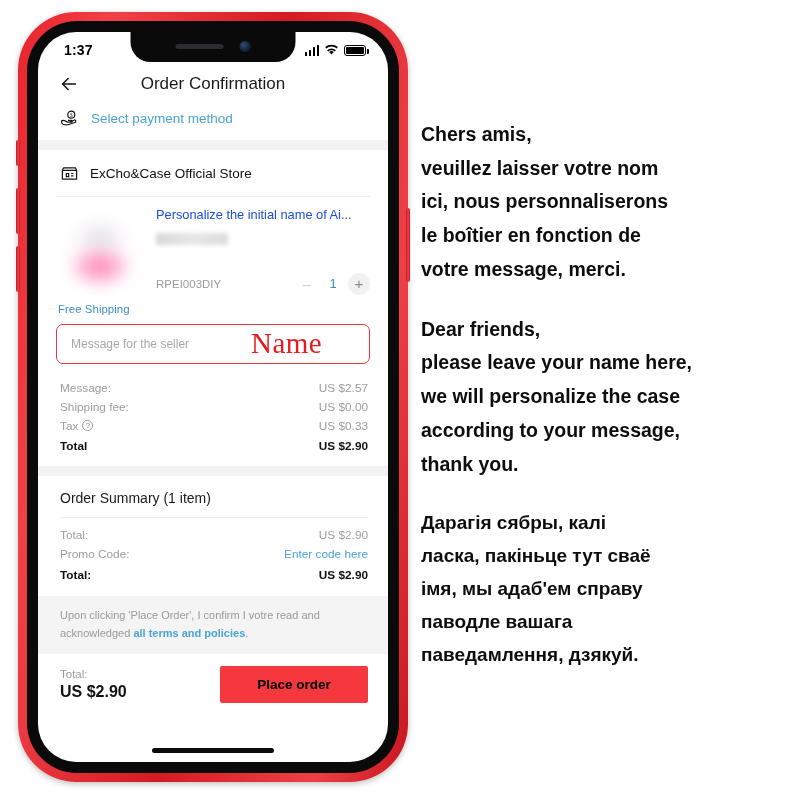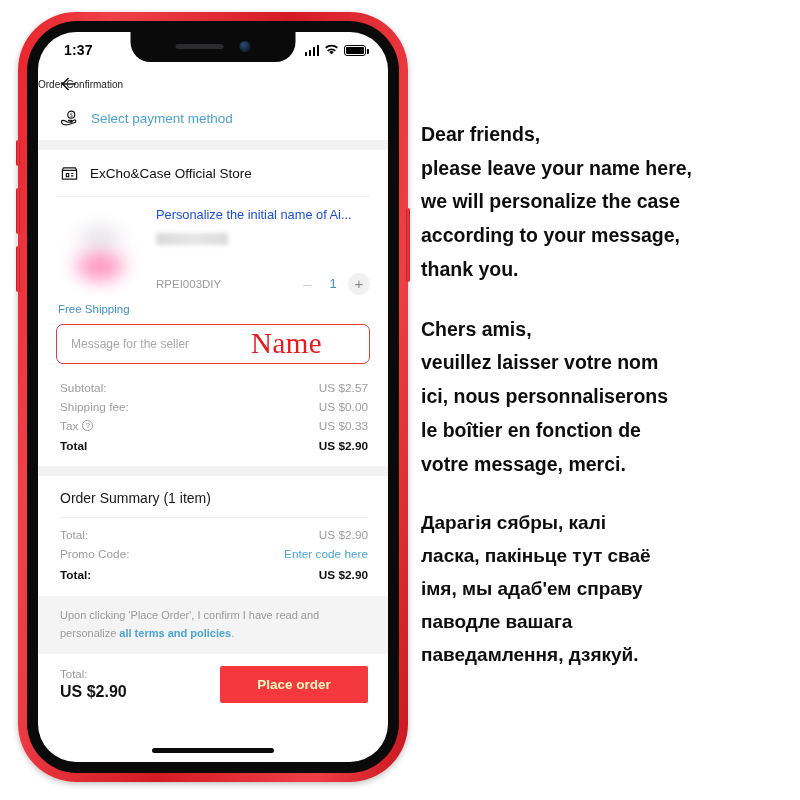--- a/index.html
+++ b/index.html
@@ -117,21 +117,22 @@
   
   .navbar {
     display: flex; align-items: center;
     height: 40px;
     padding: 0 20px;
     position: relative;
   }
   .back-arrow { width: 22px; height: 22px; flex: none; cursor: pointer; }
   .nav-title {
     position: absolute; left: 0; right: 0;
-    font-size: 10px; color: #1a1a1a;
+    text-align: center;
+    font-size: 17px; color: #1a1a1a;
     pointer-events: none;
   }
 
   
   .pay-row {
     display: flex; align-items: center; gap: 11px;
     padding: 4px 20px 12px 22px;
   }
   .pay-link { color: #4aa3d6; font-size: 13.5px; }
 
@@ -256,21 +257,21 @@
 
   
   .checkout {
     display: flex; align-items: center; justify-content: space-between;
     padding: 12px 20px 0 22px;
   }
   .co-left .co-lbl { font-size: 11.5px; color: #9a9a9a; }
   .co-left .co-val { font-size: 16px; color: #111; font-weight: bold; margin-top: 3px; }
   .place-order {
     background: #f5383e;
-    color: #fef9c3;
+    color: #000000;
     font-size: 13.5px;
     font-weight: bold;
     border: none;
     border-radius: 2px;
     width: 148px; height: 37px;
     cursor: pointer;
     font-family: "Liberation Sans", sans-serif;
   }
   .home-ind {
     position: absolute;
@@ -392,21 +393,21 @@
       <div class="free-ship">Free Shipping</div>
 
       <div class="msg-box">
         <span class="msg-ph">Message for the seller</span>
         <span class="msg-name">Name</span>
       </div>
 
       <div class="prices">
         <div class="pr">
           <span class="lbl">
-              <span>Subtotal:</span>
+              <span>Message:</span>
             </span>
           <span>US $2.57</span>
         </div>
         <div class="pr">
           <span class="lbl">
               <span>Shipping fee:</span>
             </span>
           <span>US $0.00</span>
         </div>
         <div class="pr">
@@ -437,53 +438,53 @@
           <span>Promo Code:</span>
           <span class="promo-link">Enter code here</span>
         </div>
         <div class="pr total">
           <span>Total:</span>
           <span>US $2.90</span>
         </div>
       </div>
 
       <div class="terms">
-        <span>Upon clicking 'Place Order', I confirm I have read and personalize </span><a href="#">all terms and policies</a><span>.</span>
+        <span>Upon clicking 'Place Order', I confirm I votre read and acknowledged </span><a href="#">all terms and policies</a><span>.</span>
       </div>
 
       <div class="checkout">
         <div class="co-left">
           <div class="co-lbl">Total:</div>
           <div class="co-val">US $2.90</div>
         </div>
         <button class="place-order">Place order</button>
       </div>
 
       <div class="home-ind"></div>
     </div>
   </div>
 
   <div class="notes">
+
+    <div class="note-block">
+      <div class="note-line">Chers amis,</div>
+      <div class="note-line">veuillez laisser votre nom</div>
+      <div class="note-line">ici, nous personnaliserons</div>
+      <div class="note-line">le boîtier en fonction de</div>
+      <div class="note-line">votre message, merci.</div>
+    </div>
 
     <div class="note-block">
       <div class="note-line">Dear friends,</div>
       <div class="note-line">please leave your name here,</div>
       <div class="note-line">we will personalize the case</div>
       <div class="note-line">according to your message,</div>
       <div class="note-line">thank you.</div>
     </div>
 
-    <div class="note-block">
-      <div class="note-line">Chers amis,</div>
-      <div class="note-line">veuillez laisser votre nom</div>
-      <div class="note-line">ici, nous personnaliserons</div>
-      <div class="note-line">le boîtier en fonction de</div>
-      <div class="note-line">votre message, merci.</div>
-    </div>
-
     <div class="note-block note-cyr">
       <div class="note-line">Дарагія сябры, калі</div>
       <div class="note-line">ласка, пакіньце тут сваё</div>
       <div class="note-line">імя, мы адаб'ем справу</div>
       <div class="note-line">паводле вашага</div>
       <div class="note-line">паведамлення, дзякуй.</div>
     </div>
 
   </div>
 

